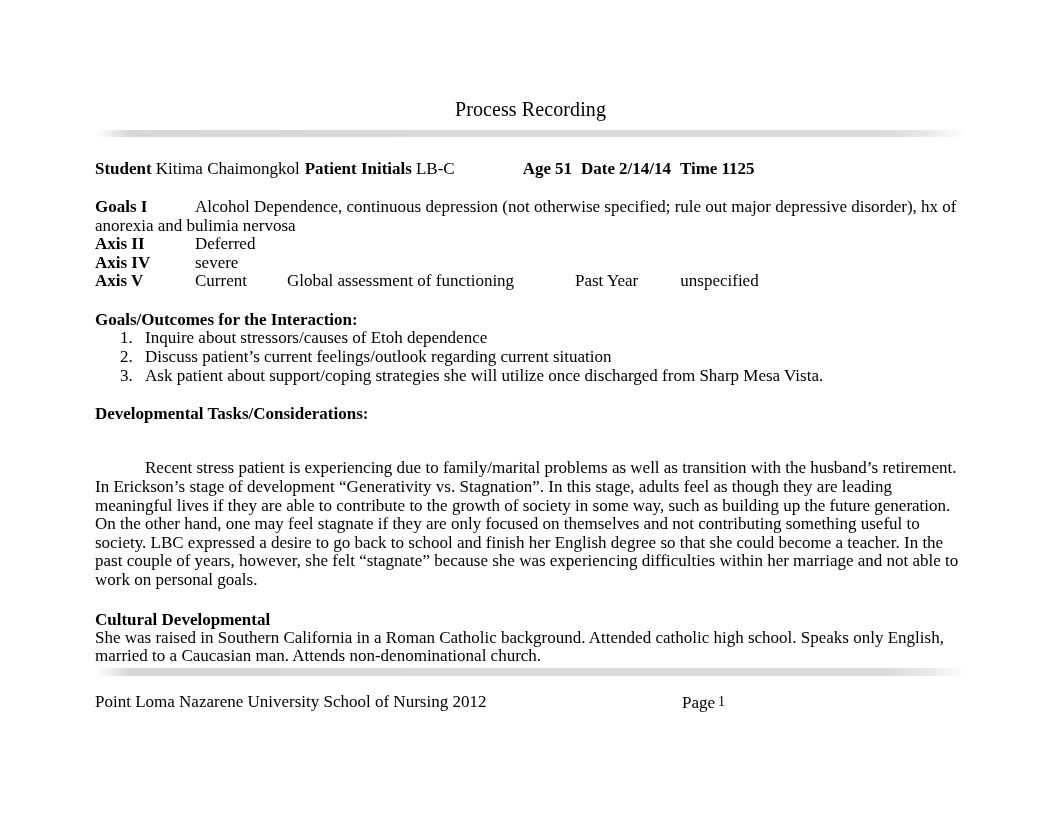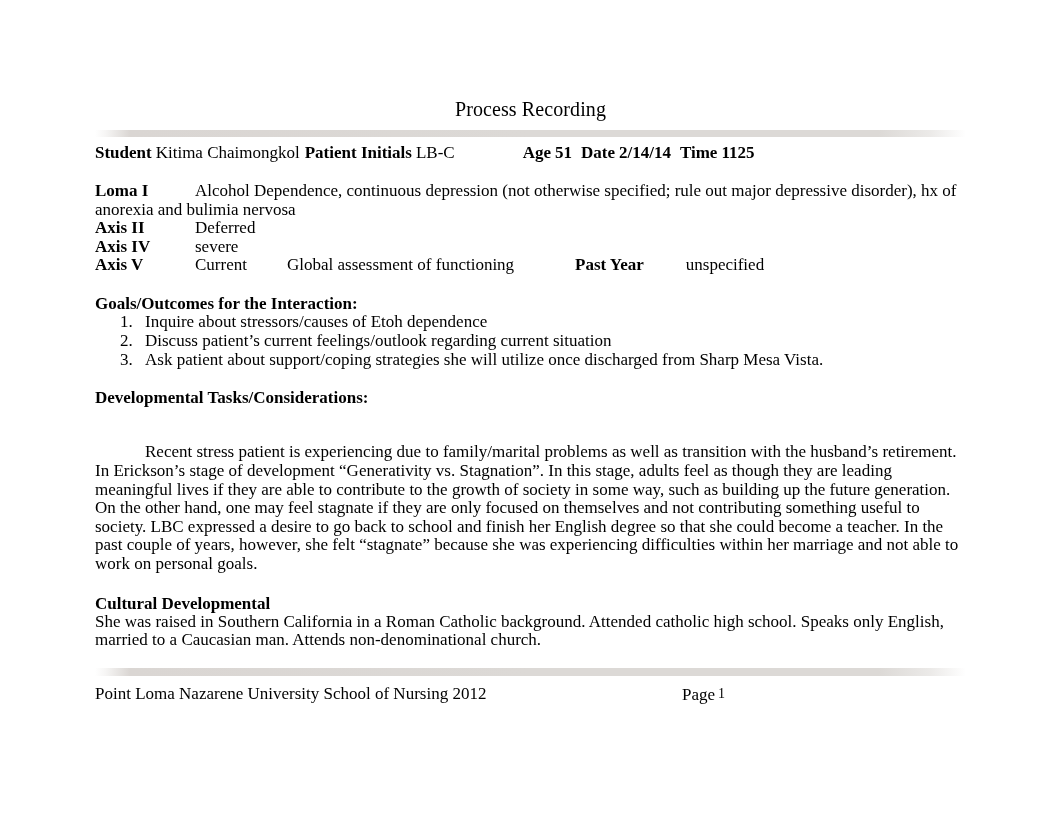--- a/index.html
+++ b/index.html
@@ -59,21 +59,21 @@
   }
   .rule-bar.footer-bar {
     height: 8px;
     margin-top: 0;
   }
 
   
   .id-line {
     font-size: 17px;
     line-height: 20px;
-    margin-top: 6px;
+    margin-top: 22px;
     white-space: nowrap;
   }
   .id-line b { font-weight: bold; }
   .gap-student  { display: inline-block; width: 4px; }
   .gap-initials { display: inline-block; width: 5px; }
   .gap-age      { display: inline-block; width: 68px; }
   .gap-date     { display: inline-block; width: 9px; }
   .gap-time     { display: inline-block; width: 9px; }
 
   
@@ -91,21 +91,21 @@
   .dx-row { white-space: normal; }
   .dx-label {
     font-weight: bold;
     display: inline-block;
     width: 100px;
     vertical-align: top;
   }
   .dx-val { display: inline; }
   .dx-col2 { display: inline-block; width: 92px; }
   .dx-col3 { display: inline-block; width: 288px; }
-  .dx-pastyear { font-weight: bold; }
+  .dx-pastyear { font-weight: normal; }
   .dx-gap-py { display: inline-block; width: 42px; }
 
   
   .dx-axis1-text {
     display: inline;
   }
 
   
   ol.goals {
     margin: 0;
@@ -140,21 +140,21 @@
   .footer-wrap {
     position: absolute;
     left: 95px;
     top: 668px;
     width: 871px;
   }
   .footer-line {
     position: relative;
     font-size: 17px;
     line-height: 20px;
-    margin-top: 8px;
+    margin-top: 16px;
     height: 22px;
   }
   .footer-left {
     position: absolute;
     left: 0;
     top: 0;
   }
   .footer-right {
     position: absolute;
     left: 587px;
@@ -179,21 +179,21 @@
 
     <div class="id-line">
       <b>Student</b><span class="gap-student"></span><span>Kitima Chaimongkol</span><span class="gap-initials"></span><b>Patient Initials</b><span class="gap-student"></span><span>LB-C</span><span class="gap-age"></span><b>Age</b><span class="gap-student"></span><b>51</b><span class="gap-date"></span><b>Date</b><span class="gap-student"></span><b>2/14/14</b><span class="gap-time"></span><b>Time</b><span class="gap-student"></span><b>1125</b>
     </div>
 
     <div class="spacer-lg"></div>
 
 
     <div class="dx-block">
 
-      <div class="dx-row"><span class="dx-label">Loma I</span><span class="dx-axis1-text">Alcohol Dependence, continuous depression (not otherwise specified; rule out major depressive disorder), hx of anorexia and bulimia nervosa</span></div>
+      <div class="dx-row"><span class="dx-label">Goals I</span><span class="dx-axis1-text">Alcohol Dependence, continuous depression (not otherwise specified; rule out major depressive disorder), hx of anorexia and bulimia nervosa</span></div>
 
       <div class="dx-row"><span class="dx-label">Axis II</span><span class="dx-val">Deferred</span></div>
 
 
       <div class="dx-row"><span class="dx-label">Axis IV</span><span class="dx-val">severe</span></div>
 
       <div class="dx-row"><span class="dx-label">Axis V</span><span class="dx-col2">Current</span><span class="dx-col3">Global assessment of functioning</span><span class="dx-pastyear">Past Year</span><span class="dx-gap-py"></span><span>unspecified</span></div>
 
     </div>
 

